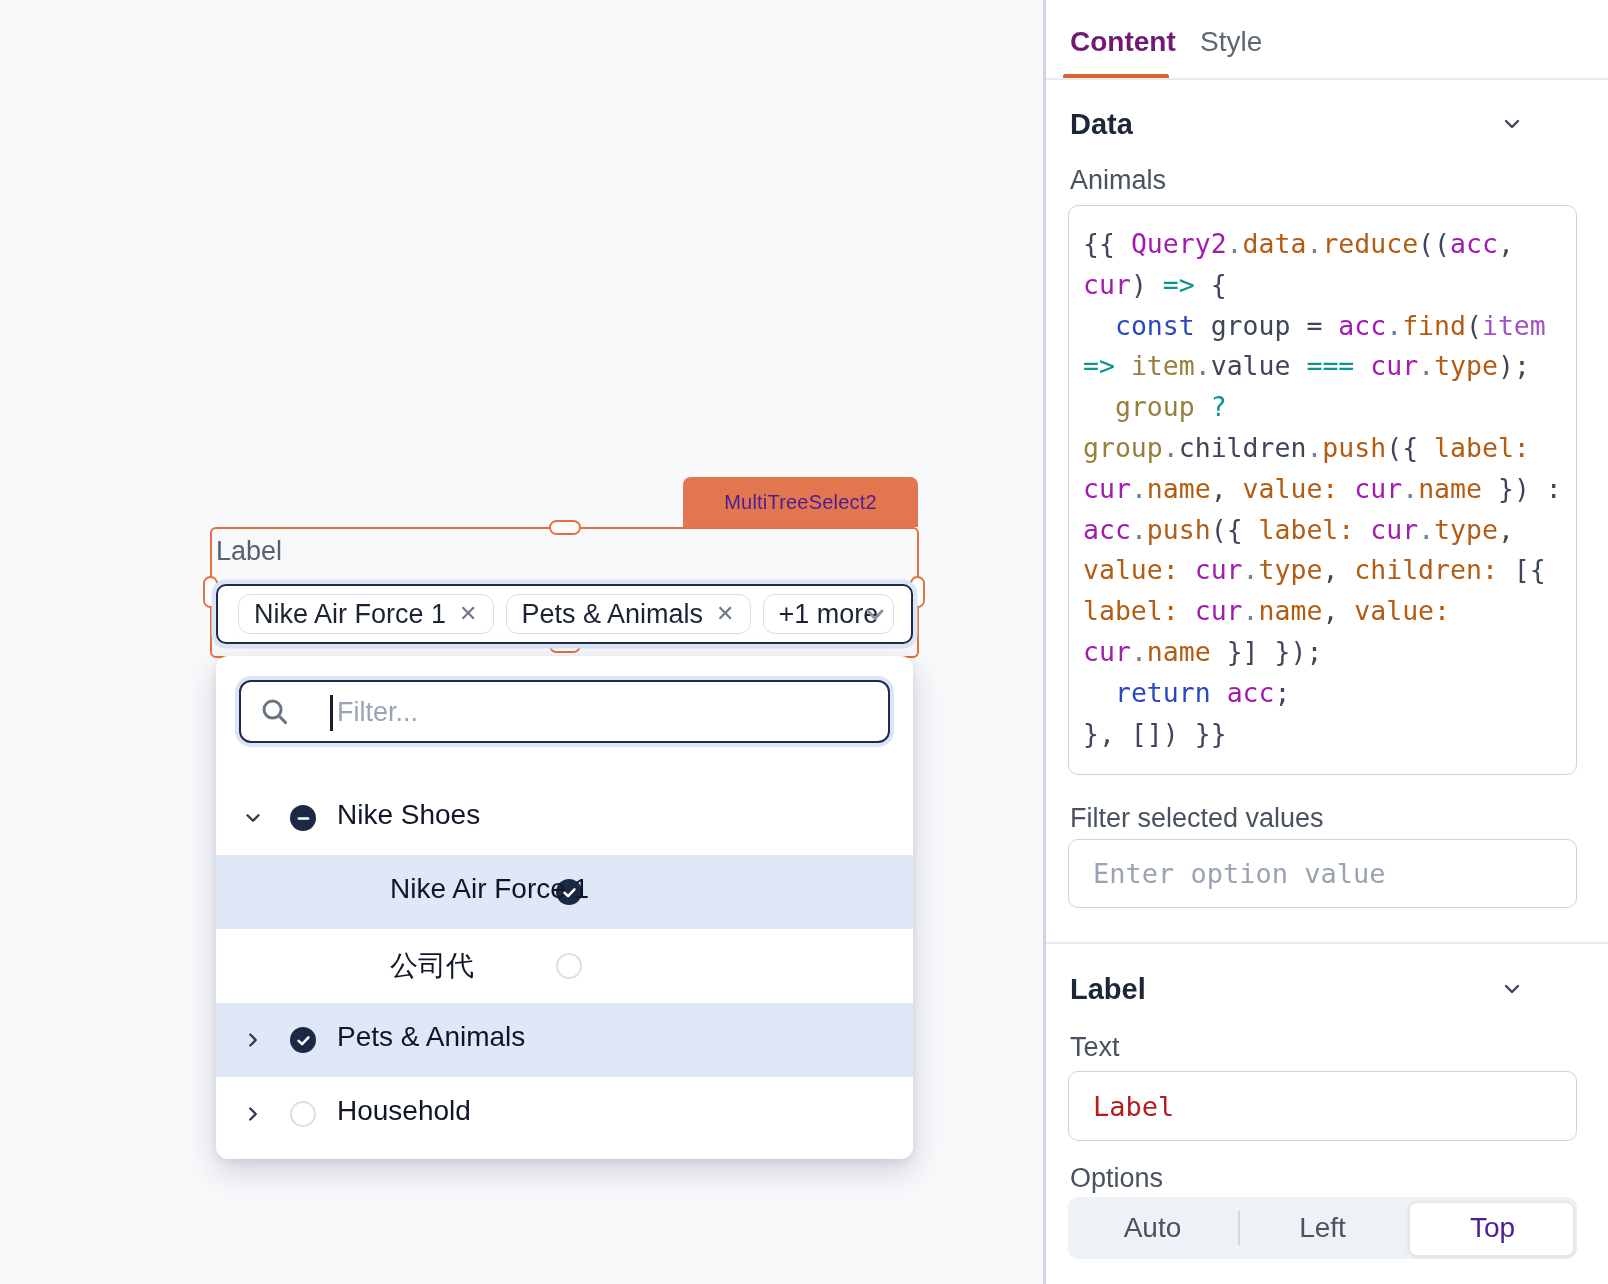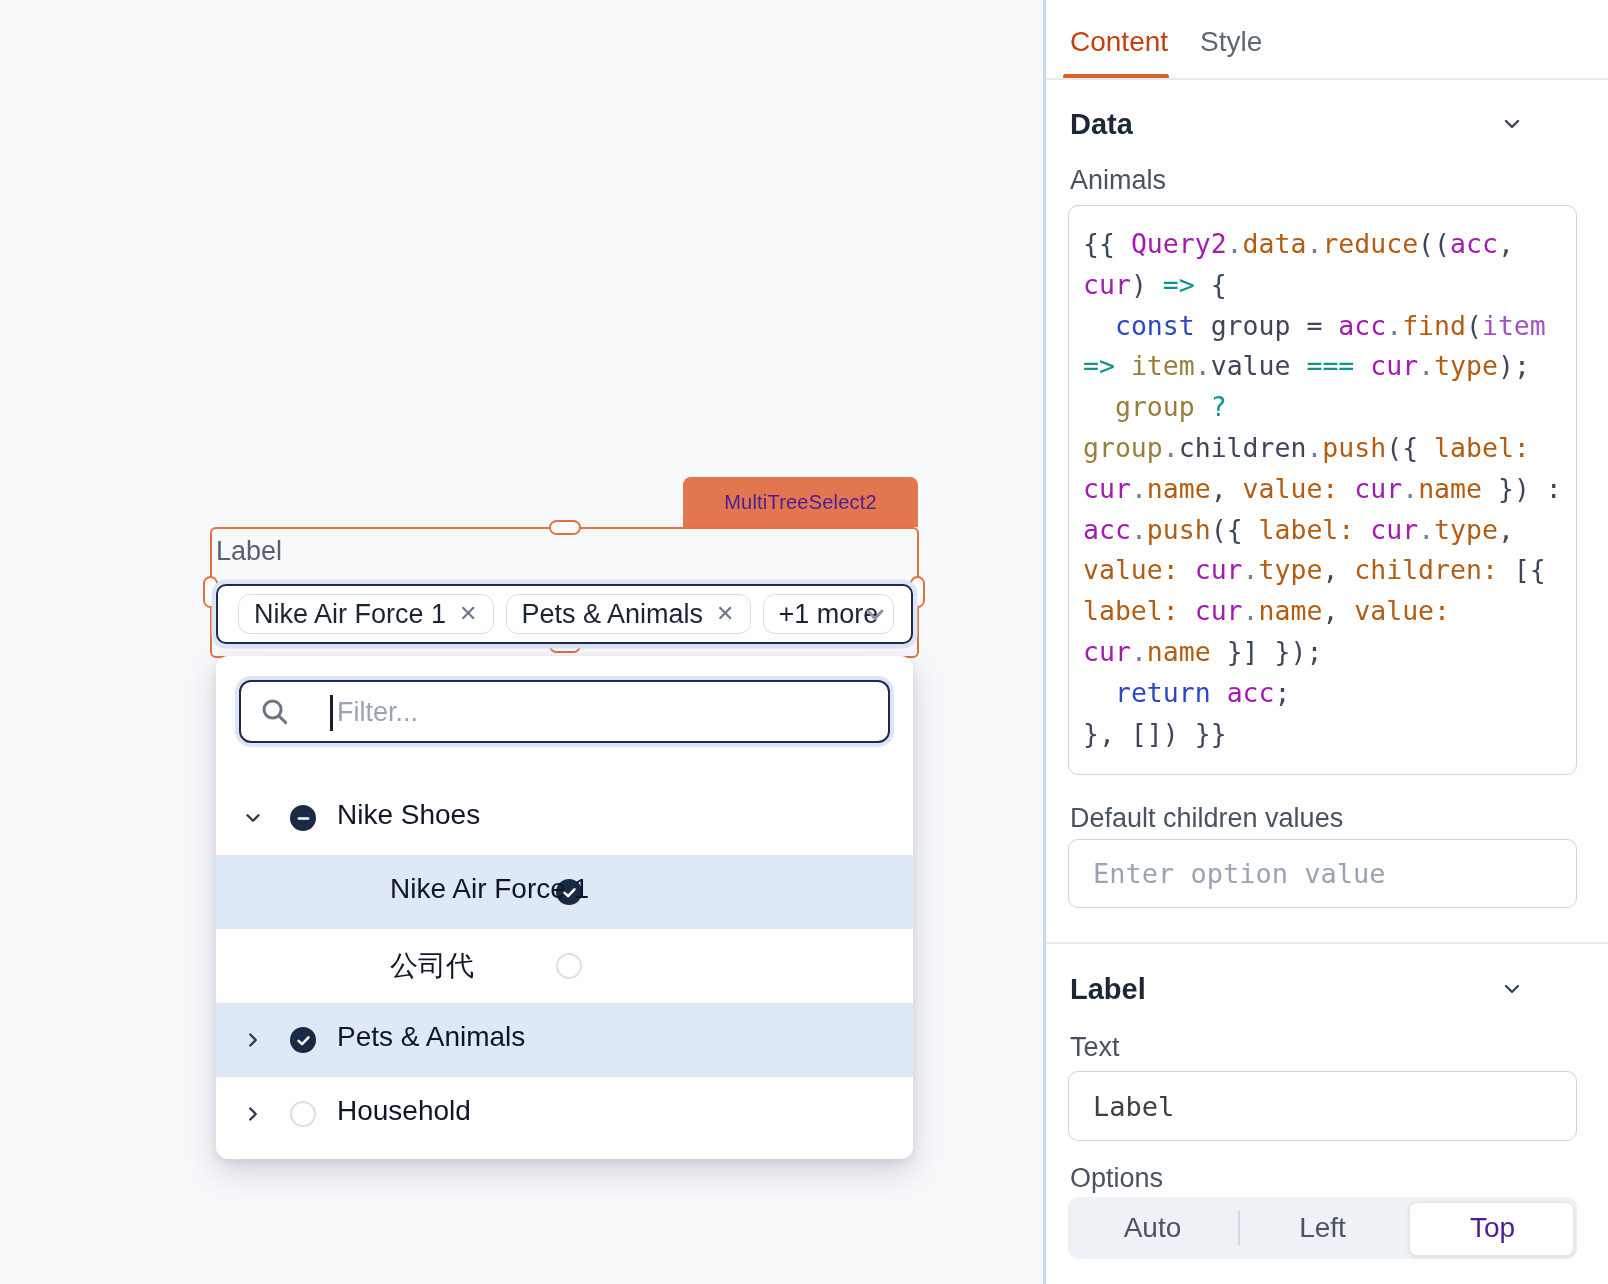--- a/index.html
+++ b/index.html
@@ -44,33 +44,33 @@
   .cbx{position:absolute;width:26px;height:26px;border-radius:50%;box-sizing:border-box;top:24px;
        display:flex;align-items:center;justify-content:center}
   .cbx.filled{background:#1b2a44}
   .cbx.empty{background:#fff;border:2px solid #dbe0e8}
   .cbx.l0{left:74px}.cbx.l1{left:340px}
   .tlabel{position:absolute;top:18px;font-size:28px;color:#0f1726}
   .tlabel.l0{left:121px}.tlabel.l1{left:174px}
   
   .panel{left:1046px;top:0;width:562px;height:1284px;background:#fff}
   .tab{font-size:28px;top:26px}
-  .tab.on{color:#c2410c;font-weight:400}
+  .tab.on{color:#701a75;font-weight:700}
   .tab.off{color:#5d6674}
   .tab-underline{left:1063px;top:74px;width:106px;height:5px;background:#d8632c;border-radius:3px}
   .hdiv{height:2px;background:#e8eaee}
   .sec-h{font-size:29px;font-weight:600;color:#1d2737}
   .flabel{font-size:27px;color:#485260}
   .codebox{left:1068px;top:205px;width:509px;height:570px;box-sizing:border-box;border:1.5px solid #ccd3dc;
            border-radius:10px;background:#fff;padding:18px 0 0 14px;overflow:hidden;
            font-family:"DejaVu Sans Mono",monospace;font-size:26.5px;line-height:40.8px;white-space:pre}
   .tk-sl{color:#3d4759}.tk-gr{color:#77808f}.tk-bl{color:#a21caf}.tk-kw{color:#2b49bd}
   .tk-or{color:#b35c12}.tk-te{color:#0e948f}.tk-ol{color:#97803c}.tk-pu{color:#a251c6}
   .pinput{box-sizing:border-box;border:1.5px solid #ccd3dc;border-radius:10px;background:#fff;outline:none;
-          font-family:"DejaVu Sans Mono",monospace;font-size:27px;color:#404040;padding:0 0 0 24px}
+          font-family:"DejaVu Sans Mono",monospace;font-size:27px;color:#b91c1c;padding:0 0 0 24px}
   .pinput::placeholder{color:#9aa3b3}
   .chev-ico{width:24px;height:24px}
   
   .seg{left:1068px;top:1197px;width:509px;height:62px;background:#eef1f5;border-radius:10px}
   .seg-opt{position:absolute;top:0;height:62px;width:169px;display:flex;align-items:center;justify-content:center;
            font-size:28px;color:#4a5362}
   .seg-card{position:absolute;left:341px;top:5px;width:163px;height:52px;background:#fff;border:1px solid #e4e8ee;
             border-radius:8px;box-shadow:0 1px 4px rgba(20,30,50,.10)}
   .seg-opt.sel{color:#4c1d95}
   .seg-bar{position:absolute;top:14px;width:2px;height:34px;background:#d3d8e0}
@@ -177,21 +177,21 @@
 <div class="abs sec-h" style="left:1070px;top:108px">Data</div>
 <div class="abs" style="left:1500px;top:112px">
   <svg class="chev-ico" viewBox="0 0 24 24" fill="none" stroke="#3a4452" stroke-width="2.4" stroke-linecap="round" stroke-linejoin="round">
       <polyline points="6,9 12,15 18,9"></polyline>
     </svg>
 </div>
 
 <div class="abs flabel" style="left:1070px;top:165px">Animals</div>
 <div class="abs codebox"><div class="code-line"><span class="tk-sl">{{ </span><span class="tk-bl">Query2</span><span class="tk-gr">.</span><span class="tk-or">data</span><span class="tk-gr">.</span><span class="tk-or">reduce</span><span class="tk-sl">((</span><span class="tk-bl">acc</span><span class="tk-sl">,</span></div><div class="code-line"><span class="tk-bl">cur</span><span class="tk-sl">) </span><span class="tk-te">=&gt;</span><span class="tk-sl"> {</span></div><div class="code-line"><span class="tk-sl">  </span><span class="tk-kw">const</span><span class="tk-sl"> group = </span><span class="tk-bl">acc</span><span class="tk-gr">.</span><span class="tk-or">find</span><span class="tk-sl">(</span><span class="tk-pu">item</span></div><div class="code-line"><span class="tk-te">=&gt;</span><span class="tk-sl"> </span><span class="tk-ol">item</span><span class="tk-gr">.</span><span class="tk-sl">value</span><span class="tk-sl"> </span><span class="tk-te">===</span><span class="tk-sl"> </span><span class="tk-bl">cur</span><span class="tk-gr">.</span><span class="tk-or">type</span><span class="tk-sl">);</span></div><div class="code-line"><span class="tk-sl">  </span><span class="tk-ol">group</span><span class="tk-sl"> </span><span class="tk-te">?</span></div><div class="code-line"><span class="tk-ol">group</span><span class="tk-gr">.</span><span class="tk-sl">children</span><span class="tk-gr">.</span><span class="tk-or">push</span><span class="tk-sl">({ </span><span class="tk-or">label:</span></div><div class="code-line"><span class="tk-bl">cur</span><span class="tk-gr">.</span><span class="tk-or">name</span><span class="tk-sl">, </span><span class="tk-or">value:</span><span class="tk-sl"> </span><span class="tk-bl">cur</span><span class="tk-gr">.</span><span class="tk-or">name</span><span class="tk-sl"> }) :</span></div><div class="code-line"><span class="tk-bl">acc</span><span class="tk-gr">.</span><span class="tk-or">push</span><span class="tk-sl">({ </span><span class="tk-or">label:</span><span class="tk-sl"> </span><span class="tk-bl">cur</span><span class="tk-gr">.</span><span class="tk-or">type</span><span class="tk-sl">,</span></div><div class="code-line"><span class="tk-or">value:</span><span class="tk-sl"> </span><span class="tk-bl">cur</span><span class="tk-gr">.</span><span class="tk-or">type</span><span class="tk-sl">, </span><span class="tk-or">children:</span><span class="tk-sl"> [{</span></div><div class="code-line"><span class="tk-or">label:</span><span class="tk-sl"> </span><span class="tk-bl">cur</span><span class="tk-gr">.</span><span class="tk-or">name</span><span class="tk-sl">, </span><span class="tk-or">value:</span></div><div class="code-line"><span class="tk-bl">cur</span><span class="tk-gr">.</span><span class="tk-or">name</span><span class="tk-sl"> }] });</span></div><div class="code-line"><span class="tk-sl">  </span><span class="tk-kw">return</span><span class="tk-sl"> </span><span class="tk-bl">acc</span><span class="tk-sl">;</span></div><div class="code-line"><span class="tk-sl">}, []) }}</span></div></div>
 
-<div class="abs flabel" style="left:1070px;top:803px">Default children values</div>
+<div class="abs flabel" style="left:1070px;top:803px">Filter selected values</div>
 <input class="abs pinput" style="left: 1068px; top: 839px; width: 509px; height: 69px;" placeholder="Enter option value">
 
 <div class="abs hdiv" style="left:1046px;top:942px;width:562px"></div>
 
 <div class="abs sec-h" style="left:1070px;top:973px">Label</div>
 <div class="abs" style="left:1500px;top:977px">
   <svg class="chev-ico" viewBox="0 0 24 24" fill="none" stroke="#3a4452" stroke-width="2.4" stroke-linecap="round" stroke-linejoin="round">
       <polyline points="6,9 12,15 18,9"></polyline>
     </svg>
 </div>

